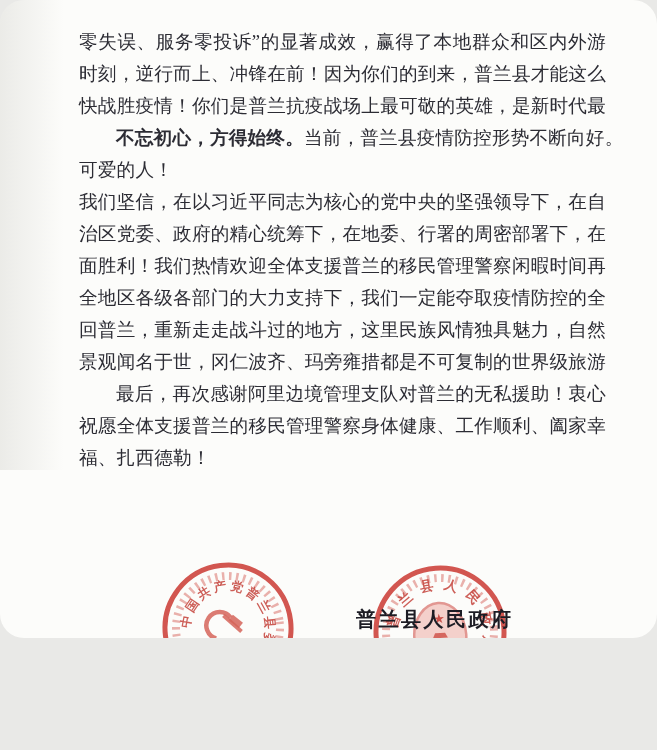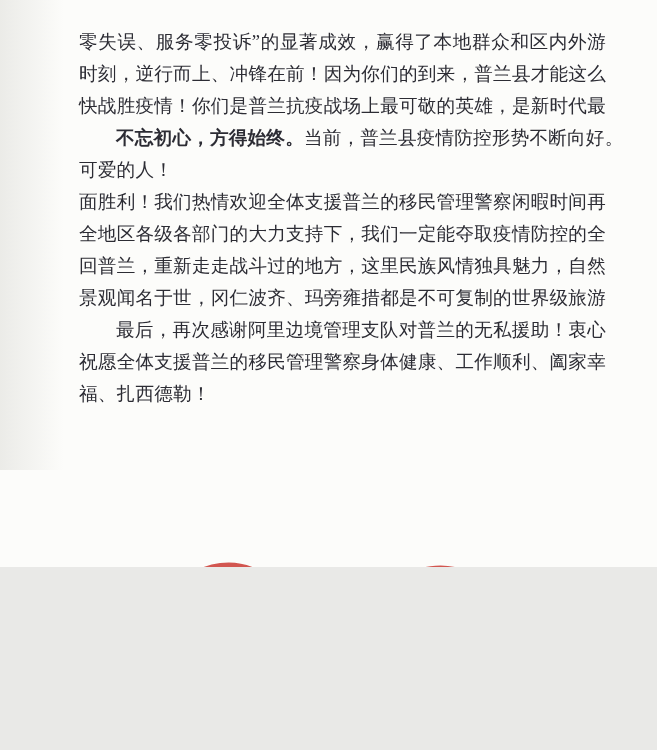--- a/index.html
+++ b/index.html
@@ -1,19 +1,19 @@
 <!DOCTYPE html>
 <html><head>
 <meta charset="utf-8">
 <style>
   html,body{margin:0;padding:0;}
   body{background:#e9e9e7;font-family:"Liberation Serif","DejaVu Serif",serif;}
   .page{
-    position:relative;width:657px;height:567px;margin:0 auto;
-    background:#fcfcfa;overflow:hidden;
+    position:relative;width:657px;height:638px;margin:0 auto;
+    background:#fcfcfa;overflow:hidden;border-radius:24px;
   }
   .edge-shade{
     position:absolute;left:0;top:0;width:64px;height:470px;
     background:linear-gradient(90deg,rgba(175,175,166,0.22),rgba(252,252,250,0));
     pointer-events:none;
   }
   .body-text{
     position:absolute;left:79px;top:26px;width:527px;
     font-size:18.6px;line-height:32px;color:#2c2c34;
     letter-spacing:0.2px;
@@ -49,20 +49,22 @@
 <div class="page">
 
   <div class="edge-shade"></div>
 
   <div class="body-text">
     <div class="line">零失误、服务零投诉”的显著成效，赢得了本地群众和区内外游</div>
     <div class="line">时刻，逆行而上、冲锋在前！因为你们的到来，普兰县才能这么</div>
     <div class="line">快战胜疫情！你们是普兰抗疫战场上最可敬的英雄，是新时代最</div>
     <div class="line indent"><span class="emph">不忘初心，方得始终。</span><span>当前，普兰县疫情防控形势不断向好。</span></div>
     <div class="line para-end">可爱的人！</div>
+    <div class="line">我们坚信，在以习近平同志为核心的党中央的坚强领导下，在自</div>
+    <div class="line">治区党委、政府的精心统筹下，在地委、行署的周密部署下，在</div>
     <div class="line">面胜利！我们热情欢迎全体支援普兰的移民管理警察闲暇时间再</div>
     <div class="line">全地区各级各部门的大力支持下，我们一定能夺取疫情防控的全</div>
     <div class="line">回普兰，重新走走战斗过的地方，这里民族风情独具魅力，自然</div>
     <div class="line">景观闻名于世，冈仁波齐、玛旁雍措都是不可复制的世界级旅游</div>
     <div class="line indent">最后，再次感谢阿里边境管理支队对普兰的无私援助！衷心</div>
     <div class="line">祝愿全体支援普兰的移民管理警察身体健康、工作顺利、阖家幸</div>
     <div class="line para-end">福、扎西德勒！</div>
   </div>
 
   <div class="seal seal-left">

